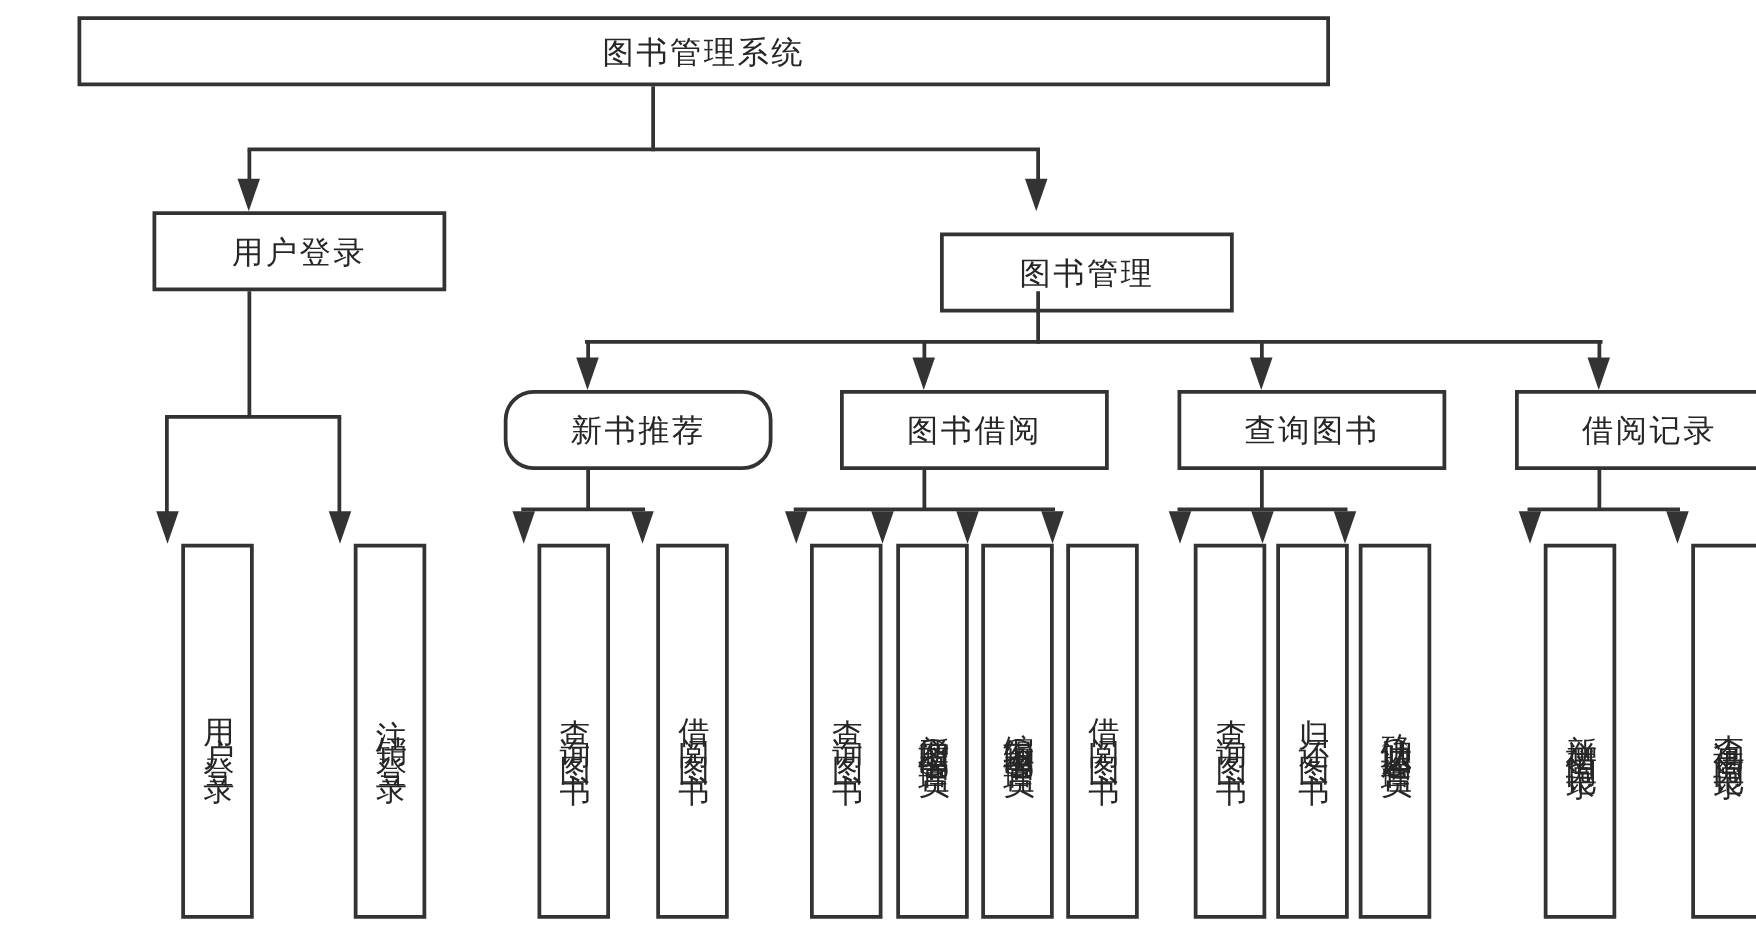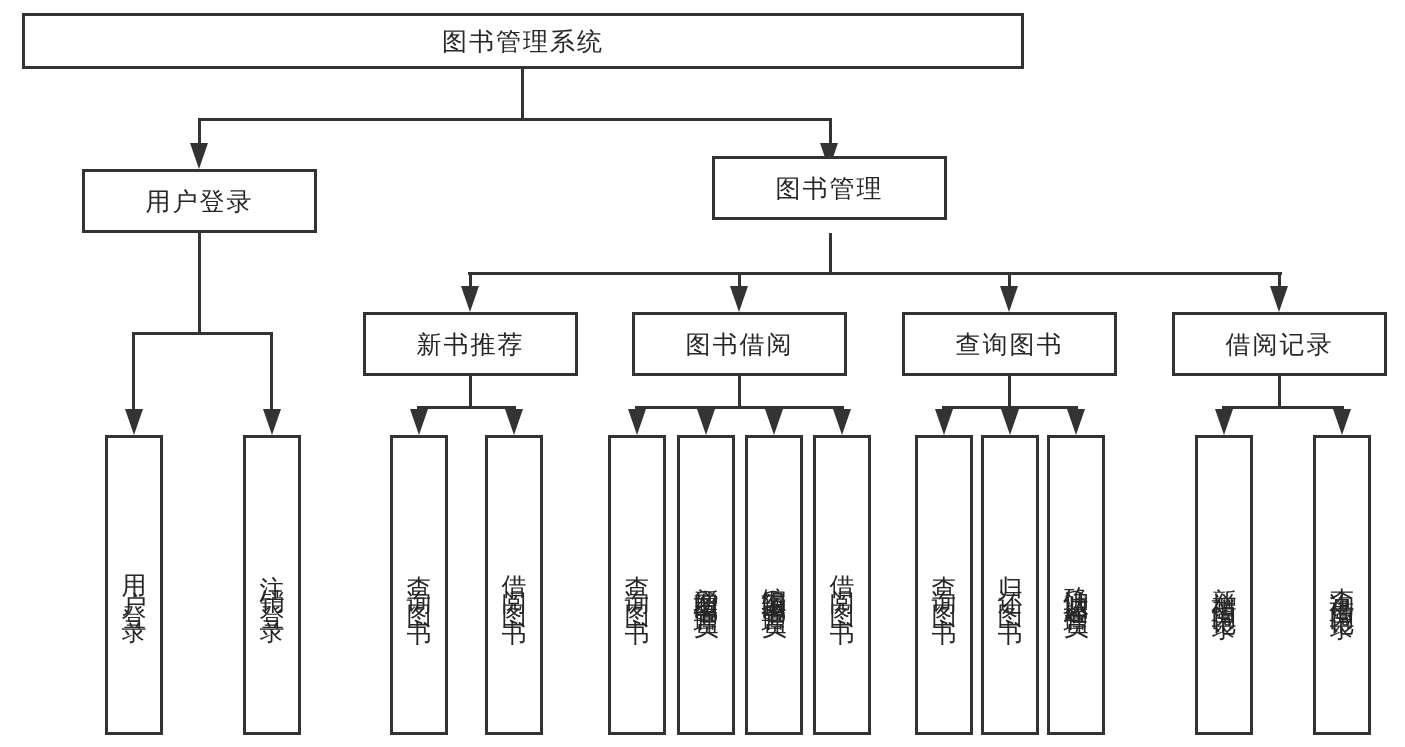--- a/index.html
+++ b/index.html
@@ -12,20 +12,21 @@
     overflow: hidden;
   }
   .box {
     position: absolute;
     box-sizing: border-box;
     background: #ffffff;
     border: 3px solid #333333;
     display: flex;
     align-items: center;
     justify-content: center;
+    margin-left: 40px;
   }
   .hlabel {
     font-size: 25px;
     color: #262626;
     letter-spacing: 2px;
     white-space: nowrap;
   }
   .vtext {
     writing-mode: vertical-rl;
     text-orientation: mixed;
@@ -69,21 +70,21 @@
   <div class="vline" style="left:521px; top:69px;  width:3px; height:52px;"></div>
   <div class="hline" style="left:198px; top:118px; width:634px; height:3px;"></div>
   <div class="vline" style="left:198px; top:120px; width:3px; height:26px;"></div>
   <div class="vline" style="left:829px; top:120px; width:3px; height:26px;"></div>
   <div class="arrow" style="left:190px; top:143px;"></div>
   <div class="arrow" style="left:820px; top:143px;"></div>
 
   <div class="box" style="left:82px; top:169px; width:235px; height:64px;">
     <span class="hlabel">用户登录</span>
   </div>
-  <div class="box" style="left:712px; top:156px; width:235px; height:64px;">
+  <div class="box" style="left:712px; top:186px; width:235px; height:64px;">
     <span class="hlabel">图书管理</span>
   </div>
 
   <div class="vline" style="left:198px; top:233px; width:3px; height:101px;"></div>
   <div class="hline" style="left:132px; top:332px; width:141px; height:3px;"></div>
   <div class="vline" style="left:132px; top:334px; width:3px; height:76px;"></div>
   <div class="vline" style="left:270px; top:334px; width:3px; height:76px;"></div>
   <div class="arrow" style="left:125px; top:409px;"></div>
   <div class="arrow" style="left:263px; top:409px;"></div>
 
@@ -91,21 +92,21 @@
   <div class="hline" style="left:468px; top:272px; width:814px; height:3px;"></div>
   <div class="vline" style="left:469px;  top:274px; width:3px; height:14px;"></div>
   <div class="vline" style="left:738px;  top:274px; width:3px; height:14px;"></div>
   <div class="vline" style="left:1008px; top:274px; width:3px; height:14px;"></div>
   <div class="vline" style="left:1278px; top:274px; width:3px; height:14px;"></div>
   <div class="arrow" style="left:461px;  top:286px;"></div>
   <div class="arrow" style="left:730px;  top:286px;"></div>
   <div class="arrow" style="left:1000px; top:286px;"></div>
   <div class="arrow" style="left:1270px; top:286px;"></div>
 
-  <div class="box" style="left:363px; top:312px; width:215px; height:64px;">
+  <div class="box" style="left:363px; top:312px; width:215px; height:64px;border-radius:24px;">
     <span class="hlabel">新书推荐</span>
   </div>
   <div class="box" style="left:632px; top:312px; width:215px; height:64px;align-items:center;">
     <span class="hlabel">图书借阅</span>
   </div>
   <div class="box" style="left:902px; top:312px; width:215px; height:64px;">
     <span class="hlabel">查询图书</span>
   </div>
   <div class="box" style="left:1172px; top:312px; width:215px; height:64px;">
     <span class="hlabel">借阅记录</span>

